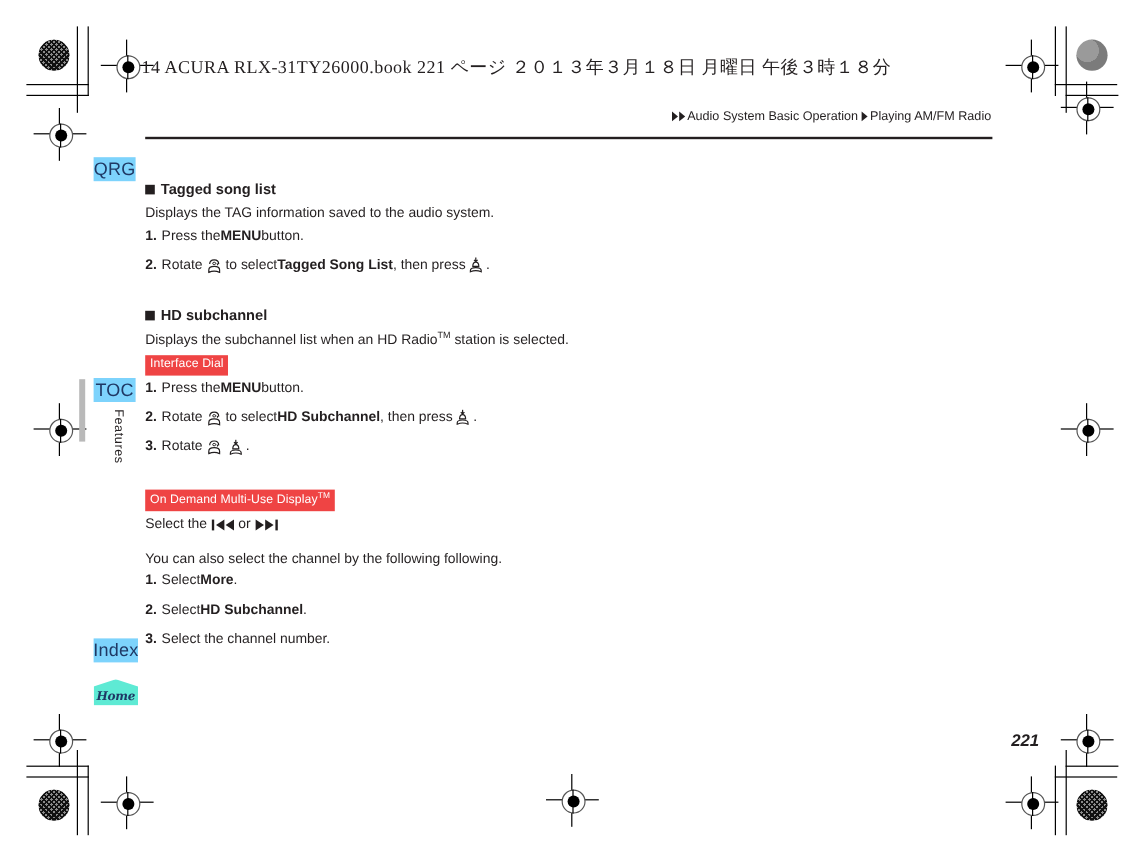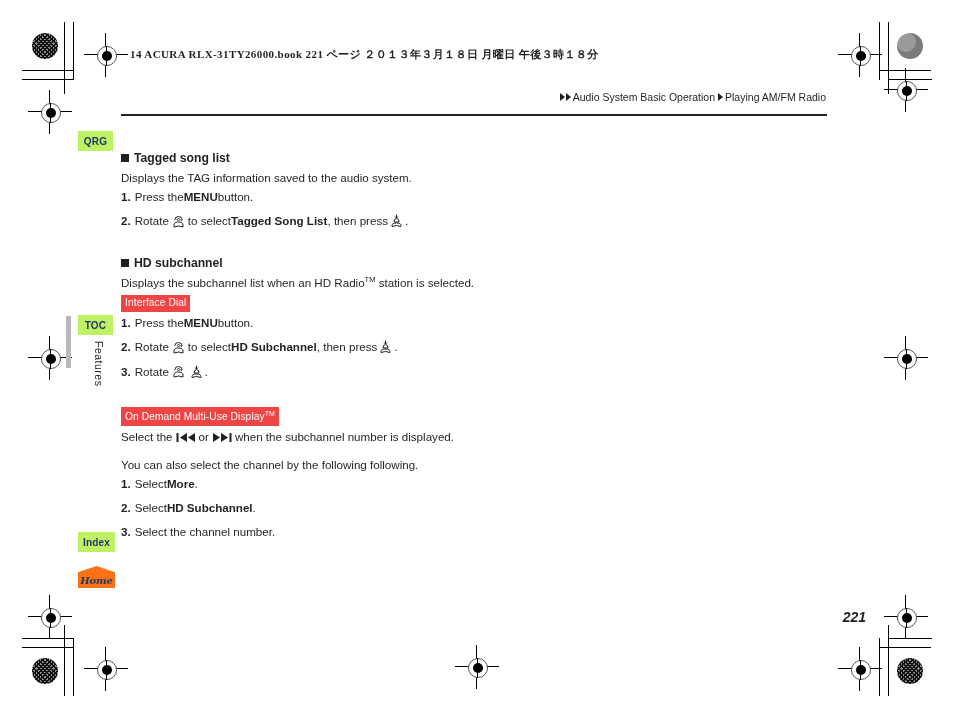--- a/index.html
+++ b/index.html
@@ -46,27 +46,26 @@
       #8a8a8a;
   }
   .halftone.solid {
     background:
       radial-gradient(circle at 35% 35%, #9a9a9a 0 40%, #7b7b7b 41% 100%);
   }
 
   
   .jp-header {
     position: absolute;
-    left: 130px; top: 47px;
+    left: 118px; top: 47px;
     font-family: "Liberation Serif", serif;
-    font-size: 11px;
+    font-size: 15px;
     color: #231f20;
     letter-spacing: 0.4px;
     white-space: nowrap;
-    font-weight: bold;
   }
 
   .breadcrumb {
     position: absolute;
     right: 127px; top: 91px;
     font-size: 10.5px;
     color: #231f20;
     display: flex;
     align-items: center;
     white-space: nowrap;
@@ -85,24 +84,24 @@
   .rule-top {
     position: absolute;
     left: 121px; top: 114px;
     width: 706px; height: 1.6px;
     background: #231f20;
   }
 
   
   .tab {
     position: absolute;
-    background: #bef264;
+    background: #7dd3fc;
     color: #1f3864;
-    font-weight: bold;
-    font-size: 10px;
+    font-weight: normal;
+    font-size: 15px;
     display: flex;
     align-items: center;
     justify-content: center;
     letter-spacing: 0.2px;
   }
   .tab-qrg { left: 78px; top: 131px; width: 35px; height: 20px; }
   .tab-toc { left: 78px; top: 315px; width: 35px; height: 20px; }
   .tab-index { left: 78px; top: 532px; width: 37px; height: 20px; }
 
   .vert-label {
@@ -113,21 +112,21 @@
     color: #231f20;
     writing-mode: vertical-rl;
     text-orientation: mixed;
     letter-spacing: 0.5px;
   }
 
   .home-btn {
     position: absolute;
     left: 78px; top: 566px;
     width: 37px; height: 22px;
-    background: #f97316;
+    background: #5eead4;
     clip-path: polygon(50% 0%, 100% 28%, 100% 100%, 0% 100%, 0% 28%);
     display: flex;
     align-items: flex-end;
     justify-content: center;
   }
   .home-btn span {
     font-family: "DejaVu Serif", serif;
     font-style: italic;
     font-weight: bold;
     font-size: 10px;
@@ -444,21 +443,20 @@
       </svg>
     </span>
     <span> or </span>
     <span class="ic ic-skip">
       <svg viewBox="0 0 40 22" width="20" height="11">
         <path d="M2 2 L2 20 L16 11 Z" fill="#231f20"></path>
         <path d="M18 2 L18 20 L32 11 Z" fill="#231f20"></path>
         <rect x="35" y="2" width="4" height="18" fill="#231f20"></rect>
       </svg>
     </span>
-    <span> when the subchannel number is displayed.</span>
   </div>
 
   <div class="spacer-sm"></div>
 
   <p class="para">You can also select the channel by the following following.</p>
 
   <div class="step">
     <span class="num">1.</span>
     <span>Select </span>
     <span class="bold">More</span>

